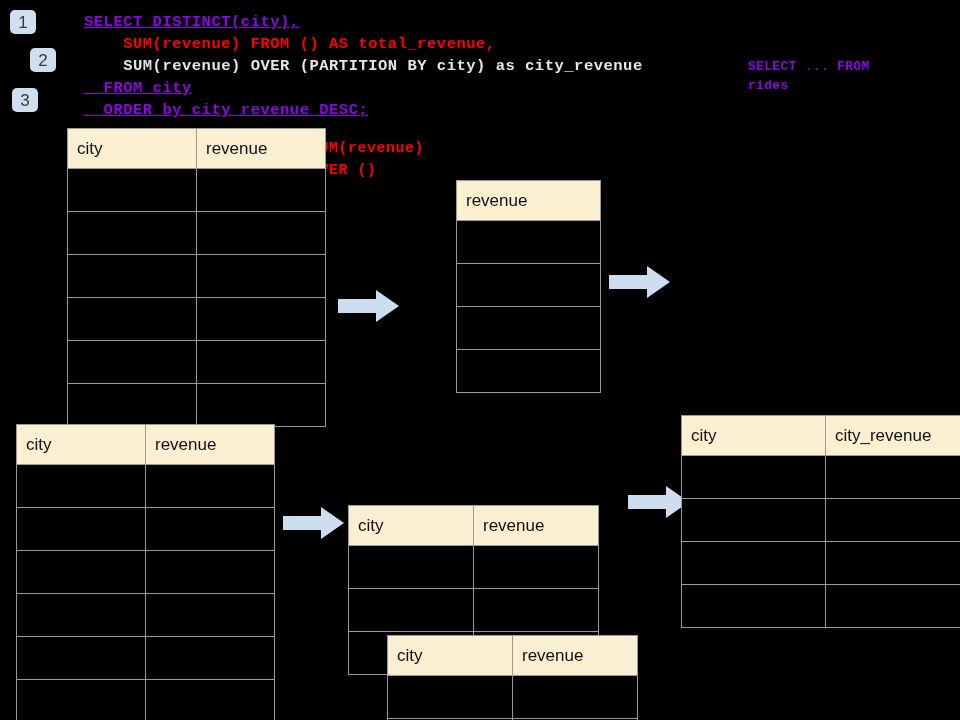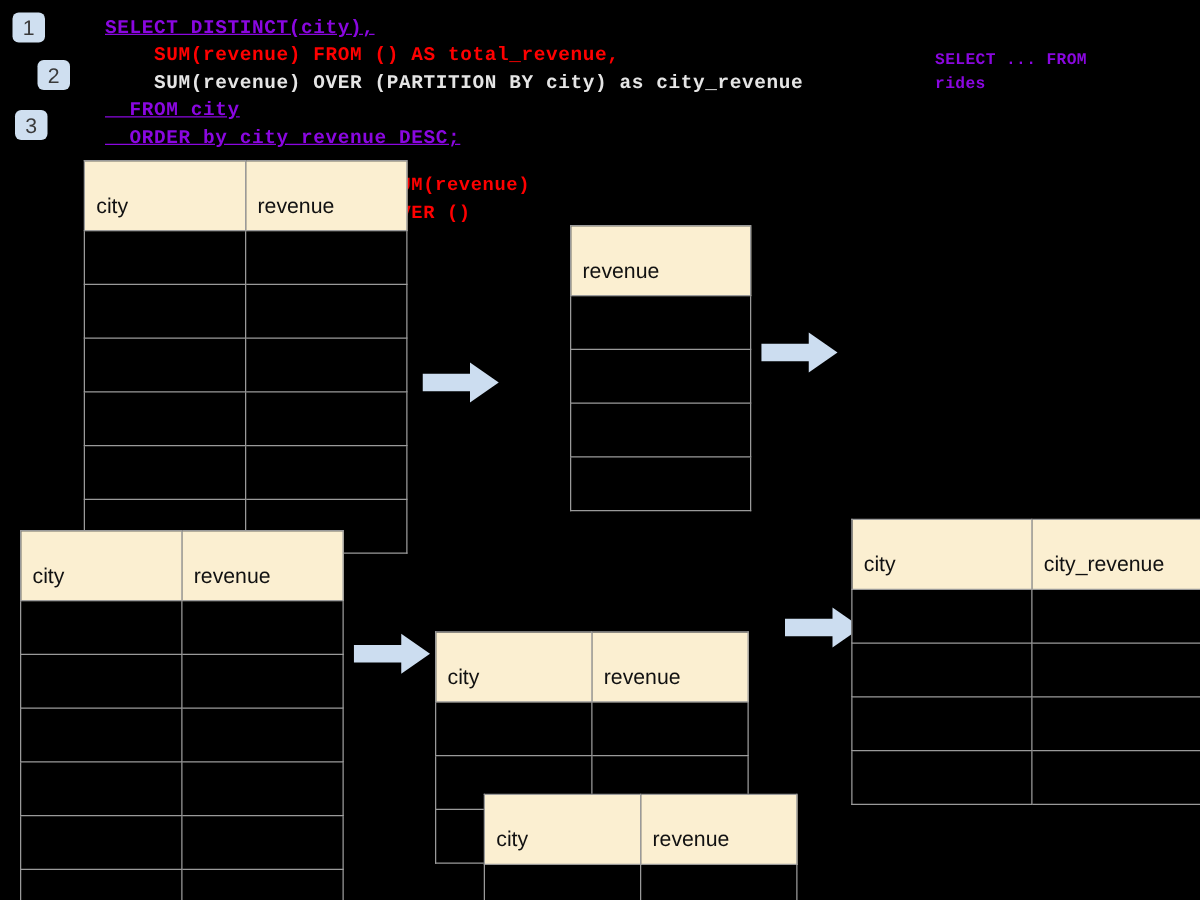--- a/index.html
+++ b/index.html
@@ -58,20 +58,21 @@
   }
   .note-small {
     position: absolute;
     font-family: "Liberation Mono", monospace;
     font-weight: bold;
     font-size: 13px;
     letter-spacing: 0.3px;
     white-space: pre;
     line-height: 19px;
     color: #8a07e0;
+    margin-top: 19px;
   }
 
   
   .tbl {
     position: absolute;
     border-collapse: collapse;
     table-layout: fixed;
     background: #000000;
   }
   .tbl td {
@@ -81,21 +82,21 @@
     height: 42px;
   }
   .tbl th {
     border: 1px solid #9a9a9a;
     background: #fbefd1;
     color: #111111;
     font-family: "Liberation Sans", sans-serif;
     font-weight: normal;
     font-size: 17px;
     text-align: left;
-    padding: 16px 0 0 9px;
+    padding: 0 0 0 9px;
     height: 39px;
   }
 
   
   .arrow {
     position: absolute;
     width: 62px;
     height: 34px;
   }
 </style>

